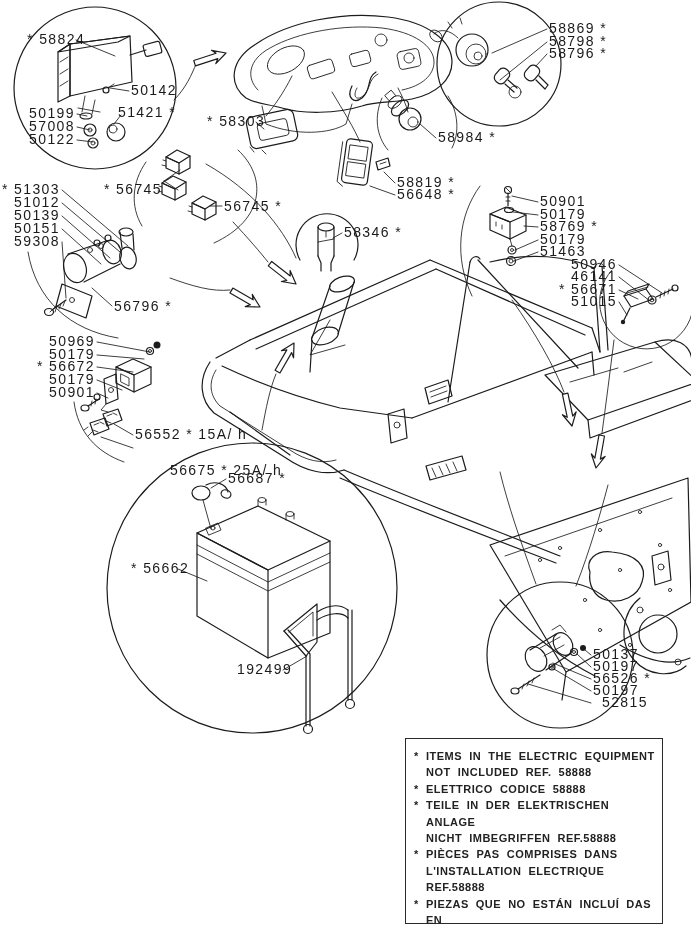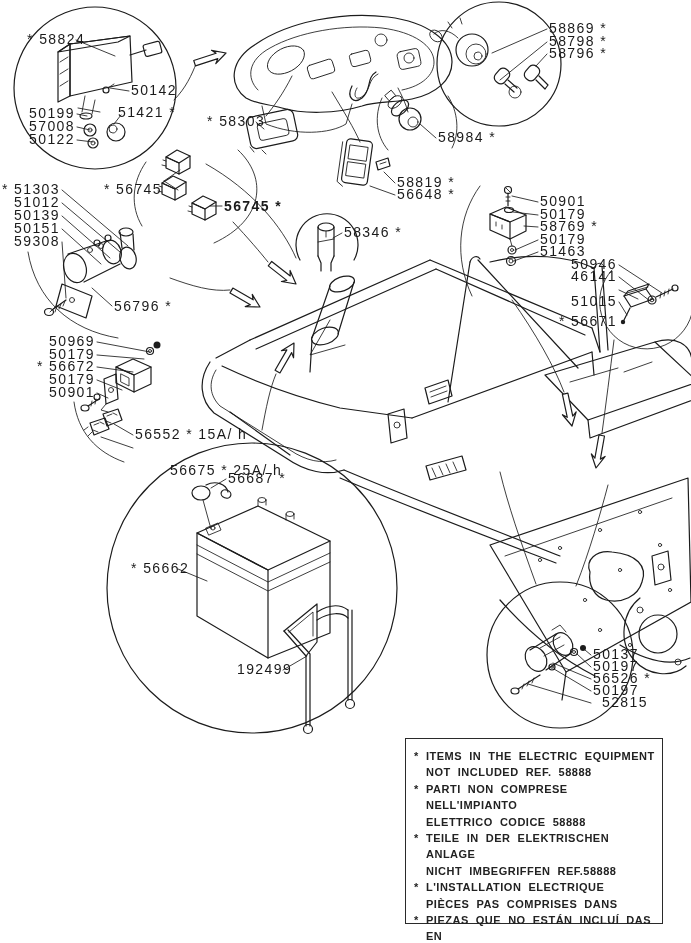--- a/index.html
+++ b/index.html
@@ -395,37 +395,37 @@
       <div class="part-label" style="left: 118px; top: 106px;">51421 *</div>
       <div class="part-label r" style="left: 75px; top: 120px;">57008</div>
       <div class="part-label r" style="left: 75px; top: 133px;">50122</div>
       <div class="part-label r" style="left: 60px; top: 183px;">* 51303</div>
       <div class="part-label r" style="left: 60px; top: 196px;">51012</div>
       <div class="part-label r" style="left: 60px; top: 209px;">50139</div>
       <div class="part-label r" style="left: 60px; top: 222px;">50151</div>
       <div class="part-label r" style="left: 60px; top: 235px;">59308</div>
       <div class="part-label" style="left: 114px; top: 300px;">56796 *</div>
       <div class="part-label r" style="left: 162px; top: 175px; margin-top: 8px;">* 56745</div>
-      <div class="part-label" style="left: 224px; top: 200px; font-weight: bold;">56745 *</div>
+      <div class="part-label" style="left: 224px; top: 200px;">56745 *</div>
       <div class="part-label" style="left: 207px; top: 115px;">* 58303</div>
       <div class="part-label" style="left: 549px; top: 22px;">58869 *</div>
       <div class="part-label" style="left: 549px; top: 35px;">58798 *</div>
       <div class="part-label" style="left: 549px; top: 47px;">58796 *</div>
       <div class="part-label" style="left: 438px; top: 131px;">58984 *</div>
       <div class="part-label" style="left: 397px; top: 176px;">58819 *</div>
       <div class="part-label" style="left: 397px; top: 188px;">56648 *</div>
       <div class="part-label" style="left: 344px; top: 226px;">58346 *</div>
       <div class="part-label" style="left: 540px; top: 195px;">50901</div>
       <div class="part-label" style="left: 540px; top: 208px;">50179</div>
       <div class="part-label" style="left: 540px; top: 220px;">58769 *</div>
       <div class="part-label" style="left: 540px; top: 233px;">50179</div>
       <div class="part-label" style="left: 540px; top: 245px;">51463</div>
       <div class="part-label r" style="left: 617px; top: 258px;">50946</div>
       <div class="part-label r" style="left: 617px; top: 270px;">46141</div>
-      <div class="part-label r" style="left: 617px; top: 283px; margin-top: 32px;">* 56671</div>
+      <div class="part-label r" style="left: 617px; top: 283px;">* 56671</div>
       <div class="part-label r" style="left: 617px; top: 295px;">51015</div>
       <div class="part-label r" style="left: 95px; top: 335px;">50969</div>
       <div class="part-label r" style="left: 95px; top: 348px;">50179</div>
       <div class="part-label r" style="left: 95px; top: 360px;">* 56672</div>
       <div class="part-label r" style="left: 95px; top: 373px;">50179</div>
       <div class="part-label r" style="left: 95px; top: 386px;">50901</div>
       <div class="part-label" style="left: 135px; top: 428px;">56552 * 15A/ h</div>
       <div class="part-label" style="left: 135px; top: 464px; margin-left: 35px;">56675 * 25A/ h</div>
       <div class="part-label" style="left: 228px; top: 472px;">56687 *</div>
       <div class="part-label" style="left: 131px; top: 562px;">* 56662</div>
@@ -442,36 +442,36 @@
         <div class="note-item">
           <span class="bullet">*</span>
           <div class="note-lines">
             <div>ITEMS IN THE ELECTRIC EQUIPMENT</div>
             <div>NOT INCLUDED REF. 58888</div>
           </div>
         </div>
         <div class="note-item">
           <span class="bullet">*</span>
           <div class="note-lines">
-            <div>PARTI NON COMPRESE NELL'IMPIANTO</div>
             <div>ELETTRICO CODICE 58888</div>
           </div>
         </div>
         <div class="note-item">
           <span class="bullet">*</span>
           <div class="note-lines">
             <div>TEILE IN DER ELEKTRISCHEN ANLAGE</div>
             <div>NICHT IMBEGRIFFEN REF.58888</div>
           </div>
         </div>
         <div class="note-item">
           <span class="bullet">*</span>
           <div class="note-lines">
+            <div>PIÈCES PAS COMPRISES DANS</div>
             <div>L'INSTALLATION ELECTRIQUE</div>
-            <div>PIÈCES PAS COMPRISES DANS</div>
+            <div>REF.58888</div>
           </div>
         </div>
         <div class="note-item">
           <span class="bullet">*</span>
           <div class="note-lines">
             <div>PIEZAS QUE NO ESTÁN INCLUÍ DAS EN</div>
           </div>
         </div>
       </div>
 </div>

